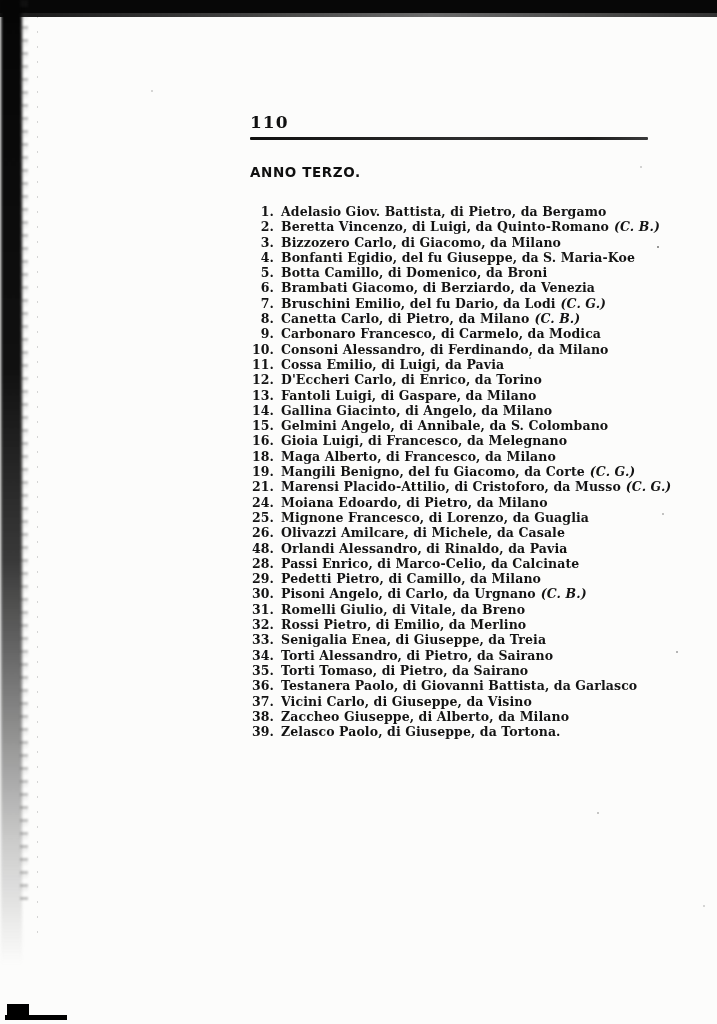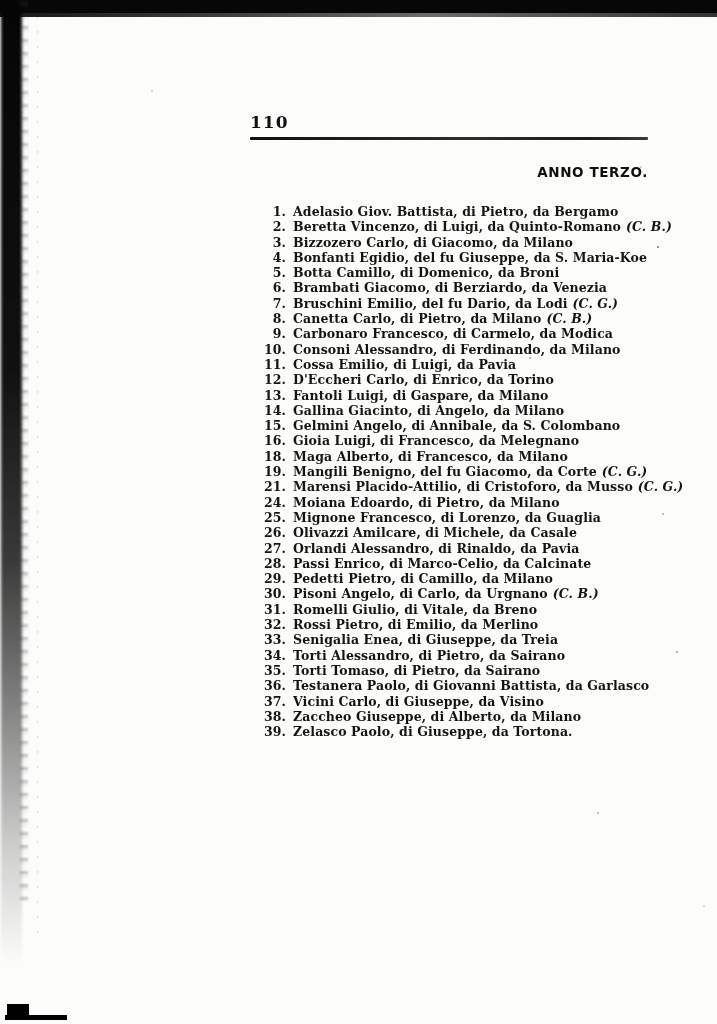--- a/index.html
+++ b/index.html
@@ -77,27 +77,27 @@
   .folio{
     font-size:17px;font-weight:bold;letter-spacing:1px;color:#101010;
   }
   .rule{
     margin-top:5px;height:3px;width:398px;
     background:linear-gradient(to right,#101010,#2e2e2e 55%,#1c1c1c 85%,#3a3a3a);
     border-radius:1px;
   }
   .title{
     margin:24px 0 0;width:398px;
-    text-align:right;
+    text-align:left;
     font-family:"DejaVu Sans", sans-serif;
     font-weight:bold;font-size:13.5px;letter-spacing:.6px;
     color:#101010;
   }
   .roster{
-    list-style:none;margin:24px 12px 0;padding:0;
+    list-style:none;margin:24px 0 0;padding:0;
     font-size:12.5px;font-weight:600;color:#141414;
     letter-spacing:.1px;
   }
   .row{height:15.3px;line-height:15.3px;white-space:nowrap;}
   .num{display:inline-block;width:24px;text-align:right;margin-right:7px;}
   .note{font-weight:bold;margin-left:5px;font-style:italic;}
 </style>
 </head>
 <body>
 
@@ -129,21 +129,21 @@
         <li class="row"><span class="num">13.</span><span class="txt">Fantoli Luigi, di Gaspare, da Milano</span></li>
         <li class="row"><span class="num">14.</span><span class="txt">Gallina Giacinto, di Angelo, da Milano</span></li>
         <li class="row"><span class="num">15.</span><span class="txt">Gelmini Angelo, di Annibale, da S. Colombano</span></li>
         <li class="row"><span class="num">16.</span><span class="txt">Gioia Luigi, di Francesco, da Melegnano</span></li>
         <li class="row"><span class="num">18.</span><span class="txt">Maga Alberto, di Francesco, da Milano</span></li>
         <li class="row"><span class="num">19.</span><span class="txt">Mangili Benigno, del fu Giacomo, da Corte</span><span class="note">(C. G.)</span></li>
         <li class="row"><span class="num">21.</span><span class="txt">Marensi Placido-Attilio, di Cristoforo, da Musso</span><span class="note">(C. G.)</span></li>
         <li class="row"><span class="num">24.</span><span class="txt">Moiana Edoardo, di Pietro, da Milano</span></li>
         <li class="row"><span class="num">25.</span><span class="txt">Mignone Francesco, di Lorenzo, da Guaglia</span></li>
         <li class="row"><span class="num">26.</span><span class="txt">Olivazzi Amilcare, di Michele, da Casale</span></li>
-        <li class="row"><span class="num">27.</span><span class="txt">Orlandi Alessandro, di Rinaldo, da Pavia</span></li>
+        <li class="row"><span class="num">48.</span><span class="txt">Orlandi Alessandro, di Rinaldo, da Pavia</span></li>
         <li class="row"><span class="num">28.</span><span class="txt">Passi Enrico, di Marco-Celio, da Calcinate</span></li>
         <li class="row"><span class="num">29.</span><span class="txt">Pedetti Pietro, di Camillo, da Milano</span></li>
         <li class="row"><span class="num">30.</span><span class="txt">Pisoni Angelo, di Carlo, da Urgnano</span><span class="note">(C. B.)</span></li>
         <li class="row"><span class="num">31.</span><span class="txt">Romelli Giulio, di Vitale, da Breno</span></li>
         <li class="row"><span class="num">32.</span><span class="txt">Rossi Pietro, di Emilio, da Merlino</span></li>
         <li class="row"><span class="num">33.</span><span class="txt">Senigalia Enea, di Giuseppe, da Treia</span></li>
         <li class="row"><span class="num">34.</span><span class="txt">Torti Alessandro, di Pietro, da Sairano</span></li>
         <li class="row"><span class="num">35.</span><span class="txt">Torti Tomaso, di Pietro, da Sairano</span></li>
         <li class="row"><span class="num">36.</span><span class="txt">Testanera Paolo, di Giovanni Battista, da Garlasco</span></li>
         <li class="row"><span class="num">37.</span><span class="txt">Vicini Carlo, di Giuseppe, da Visino</span></li>

